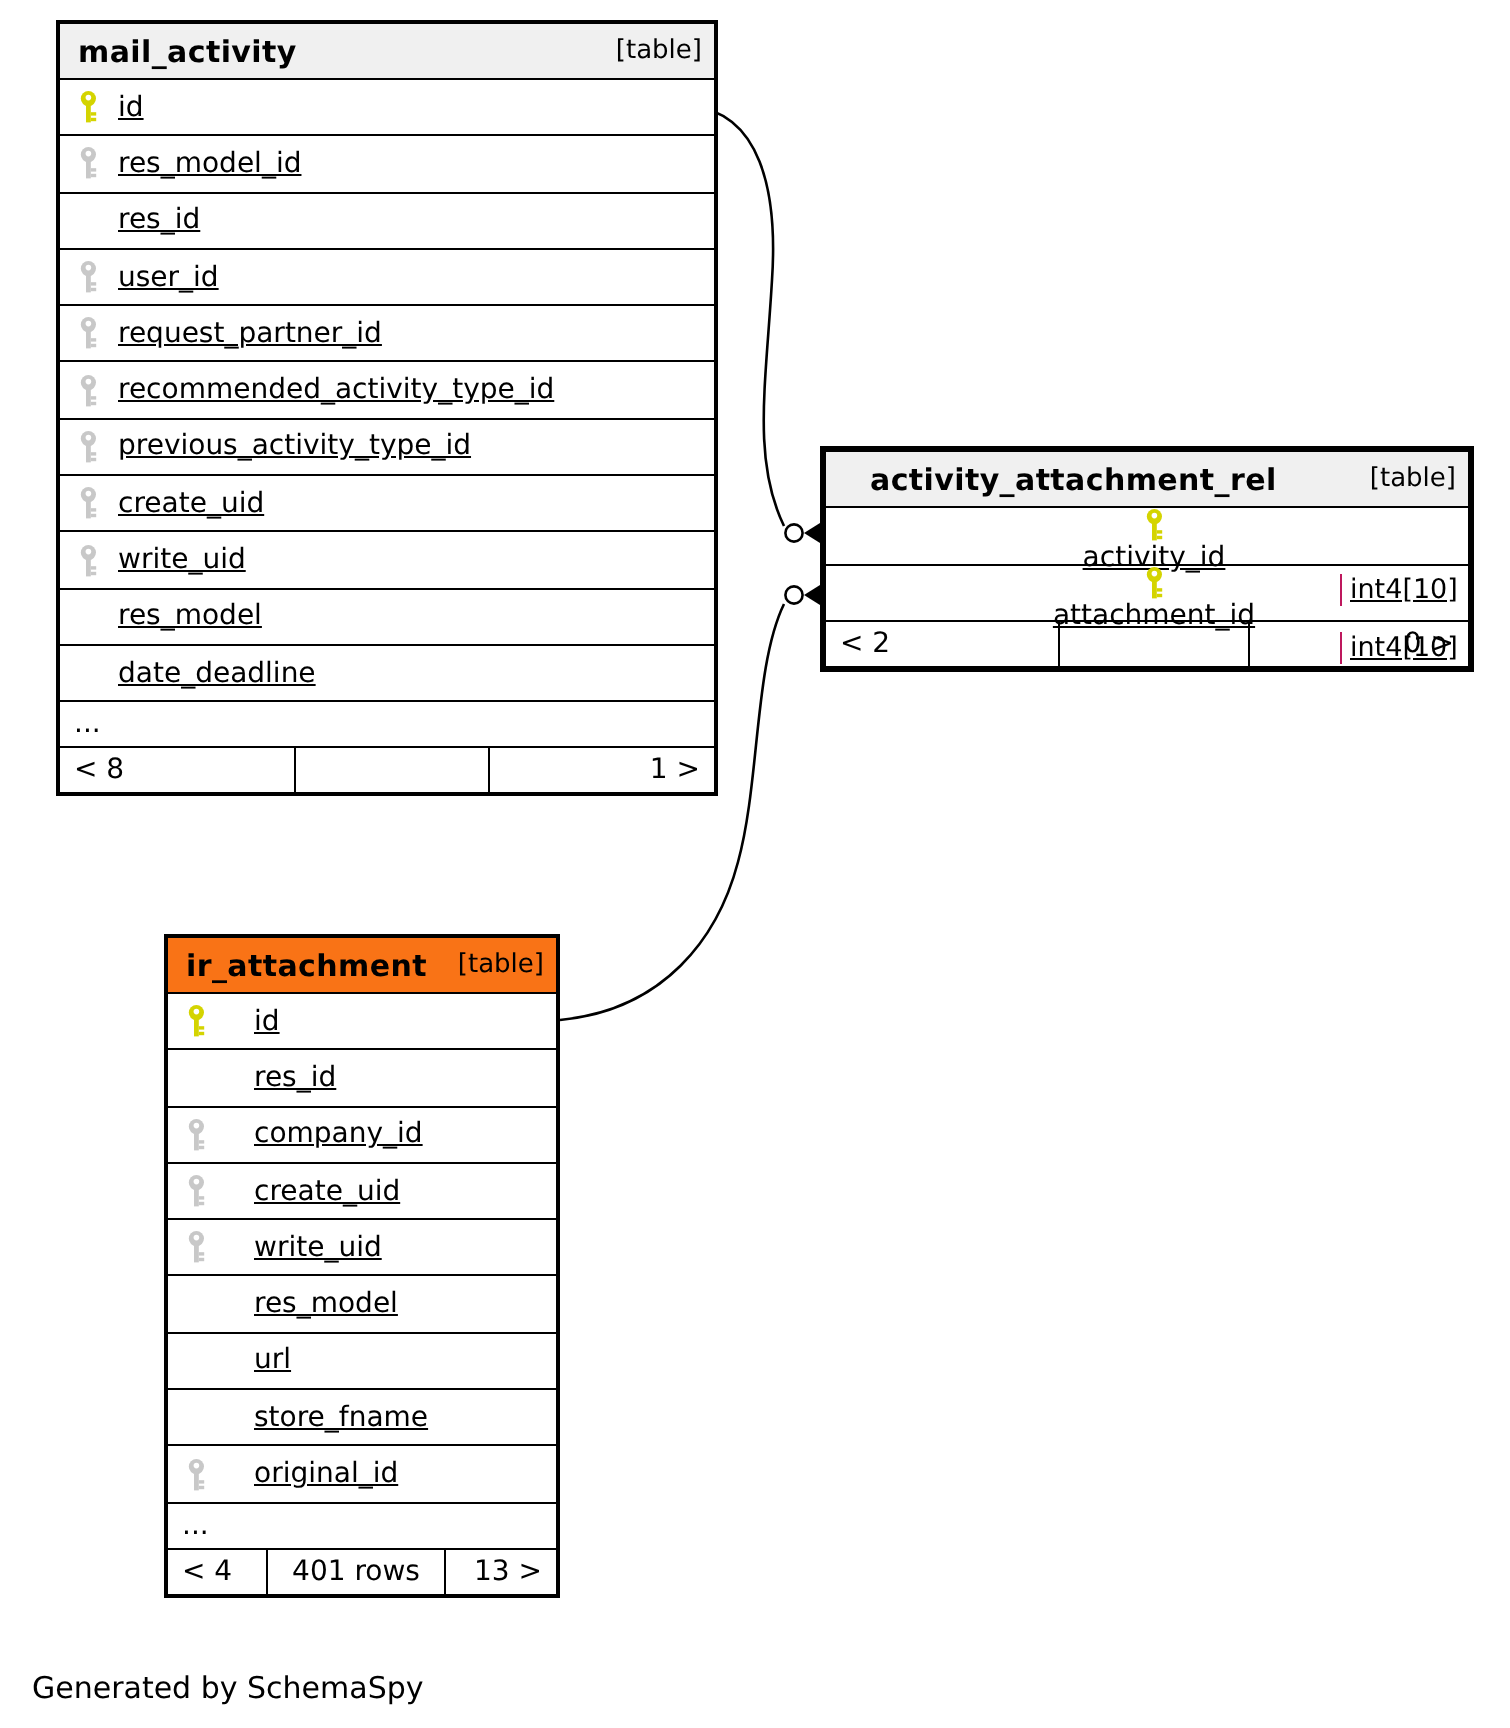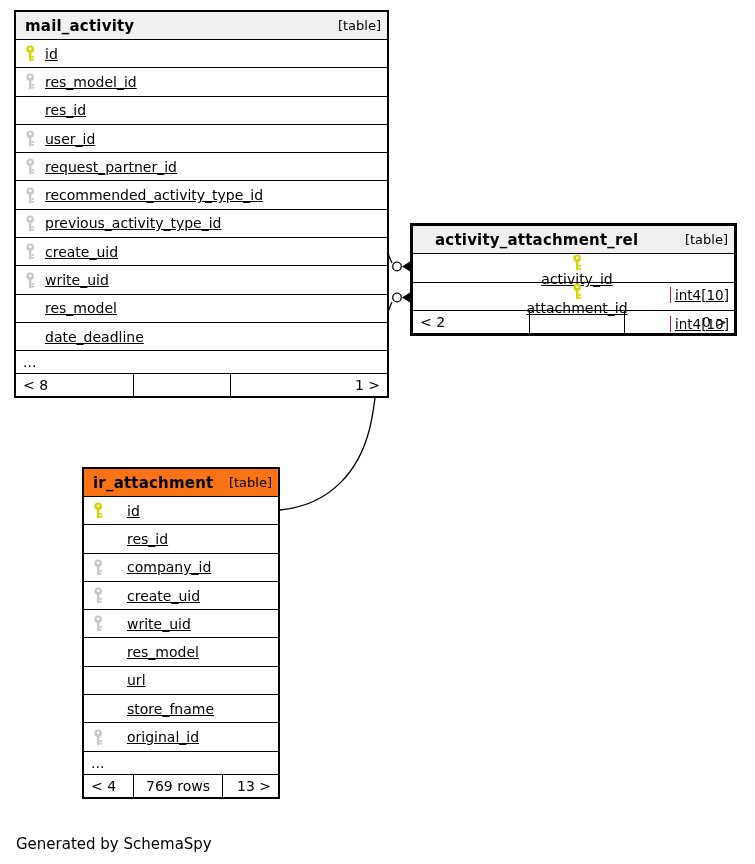--- a/index.html
+++ b/index.html
@@ -88,21 +88,21 @@
     display:flex;
     align-items:center;
     box-sizing:border-box;
     height:100%;
   }
   .fcell.f1{padding-left:7px;}
   .fcell.f2{justify-content:center;border-left:1px solid #000;}
   .fcell.f3{flex:1;justify-content:flex-end;padding-right:7px;border-left:1px solid #000;}
 
   
-  #table-0{left:14px;top:10px;width:375px;}
+  #table-0{left:28px;top:10px;width:331px;}
   #table-1{left:410px;top:223px;width:327px;}
   #table-2{left:82px;top:467px;width:198px;}
 
   #table-0 .f1{width:117px;} #table-0 .f2{width:97px;}
   #table-1 .f1{width:116px;} #table-1 .f2{width:95px;}
   #table-2 .f1{width:49px;}  #table-2 .f2{width:89px;}
 
   #table-1 .trow{height:28.6px;flex-direction:column;}
   #table-2 .cname{margin-left:21px;}
 
@@ -365,19 +365,19 @@
             <rect x="4" y="7.2" width="2.4" height="9" fill="#c8c8c8"></rect>
             <rect x="6.4" y="11.1" width="2.7" height="1.7" fill="#c8c8c8"></rect>
             <rect x="6.4" y="13.9" width="2.7" height="1.7" fill="#c8c8c8"></rect>
           </svg>
         </span>
         <span class="cname">original_id</span>
       </div>
       <div class="dotsrow">...</div>
       <div class="tfoot">
         <span class="fcell f1">&lt; 4</span>
-        <span class="fcell f2">769 rows</span>
+        <span class="fcell f2">401 rows</span>
         <span class="fcell f3">13 &gt;</span>
       </div>
     </div>
 
   <div id="generated-by">Generated by SchemaSpy</div>
 </div>
 
 </body></html>

